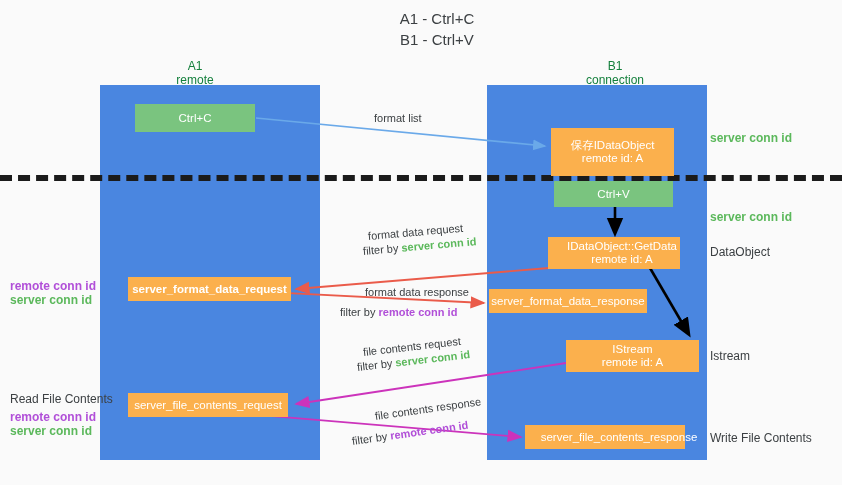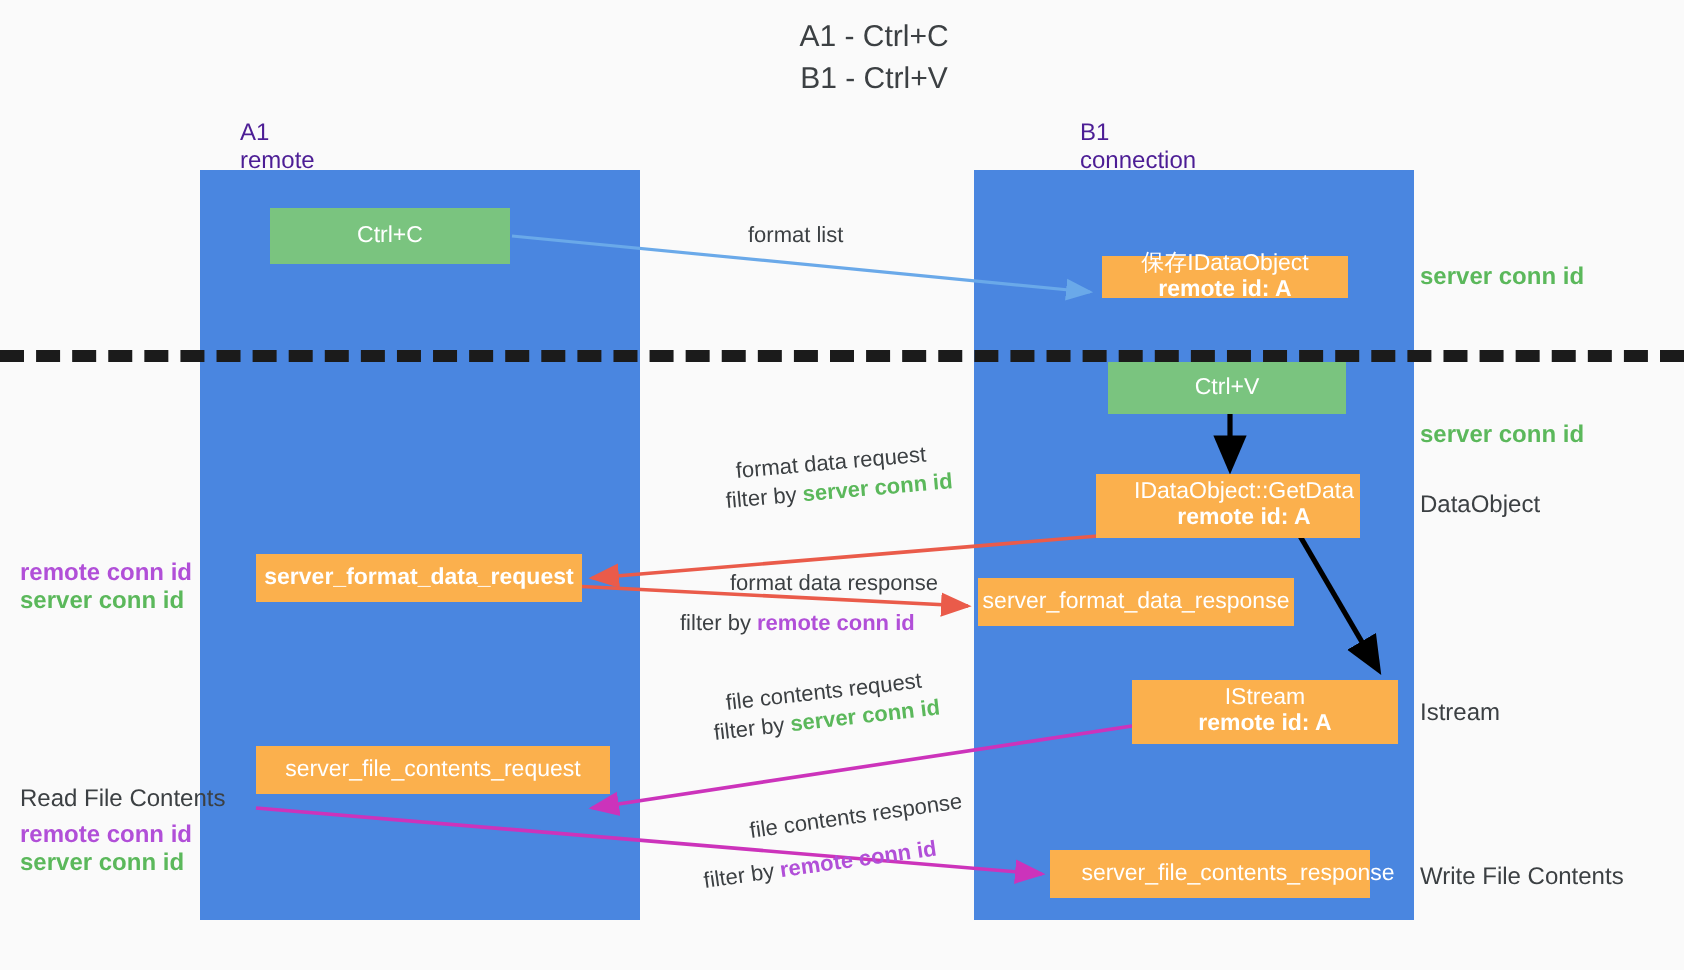--- a/index.html
+++ b/index.html
@@ -13,39 +13,39 @@
   }
   .stage{position:absolute;left:0;top:0;width:842px;height:485px;}
   .svg-layer{position:absolute;left:0;top:0;width:842px;height:485px;pointer-events:none;}
 
   .title{
     position:absolute;left:16px;top:8px;width:842px;
     text-align:center;font-size:15px;line-height:21px;color:#3c4043;
   }
 
   .col-head{
-    position:absolute;text-align:left;font-size:12px;line-height:14px;color:#4c1d95;
+    position:absolute;text-align:center;font-size:12px;line-height:14px;color:#15803d;
   }
   .col-head .l2{display:block;}
 
   .panel{position:absolute;background:#4a86e0;}
 
   .node{
     position:absolute;
     display:flex;align-items:center;justify-content:center;
     text-align:center;
     color:#ffffff;
     font-size:11.5px;
     line-height:13px;
     box-sizing:border-box;
     padding:2px 4px;
   }
   .node.green{background:#7ac47f;}
   .node.orange{background:#fbb04d;}
-  .node .t2{display:block;font-weight:bold;}
+  .node .t2{display:block;}
 
   .side-label{
     position:absolute;font-size:12px;line-height:15px;color:#3c4043;white-space:nowrap;
   }
   .conn-green{color:#5bb85b;font-weight:bold;}
   .conn-purple{color:#b14fd8;font-weight:bold;}
 
   .edge-label{
     position:absolute;font-size:11px;line-height:14px;color:#3c4043;white-space:nowrap;
   }
@@ -114,25 +114,25 @@
   <div class="dash-line" style="top:175px;"></div>
 
   <div class="node green" style="left:135px;top:104px;width:120px;height:28px;">
     <span>Ctrl+C</span>
   </div>
 
   <div class="node orange" style="left:128px;top:277px;width:163px;height:24px;font-weight:bold;">
     <span>server_format_data_request</span>
   </div>
 
-  <div class="node orange" style="left:128px;top:373px;width:177px;height:24px;text-align:center;">
+  <div class="node orange" style="left:128px;top:393px;width:160px;height:24px;text-align:center;">
     <span>server_file_contents_request</span>
   </div>
 
-  <div class="node orange" style="left:551px;top:128px;width:123px;height:21px;flex-direction:column;">
+  <div class="node orange" style="left:551px;top:128px;width:123px;height:48px;flex-direction:column;">
     <span>保存IDataObject</span>
     <span class="t2">remote id: A</span>
   </div>
 
   <div class="node green" style="left:554px;top:181px;width:119px;height:26px;">
     <span>Ctrl+V</span>
   </div>
 
   <div class="node orange" style="left:548px;top:237px;width:132px;height:32px;flex-direction:column;padding-left:20px;">
     <span>IDataObject::GetData</span>

